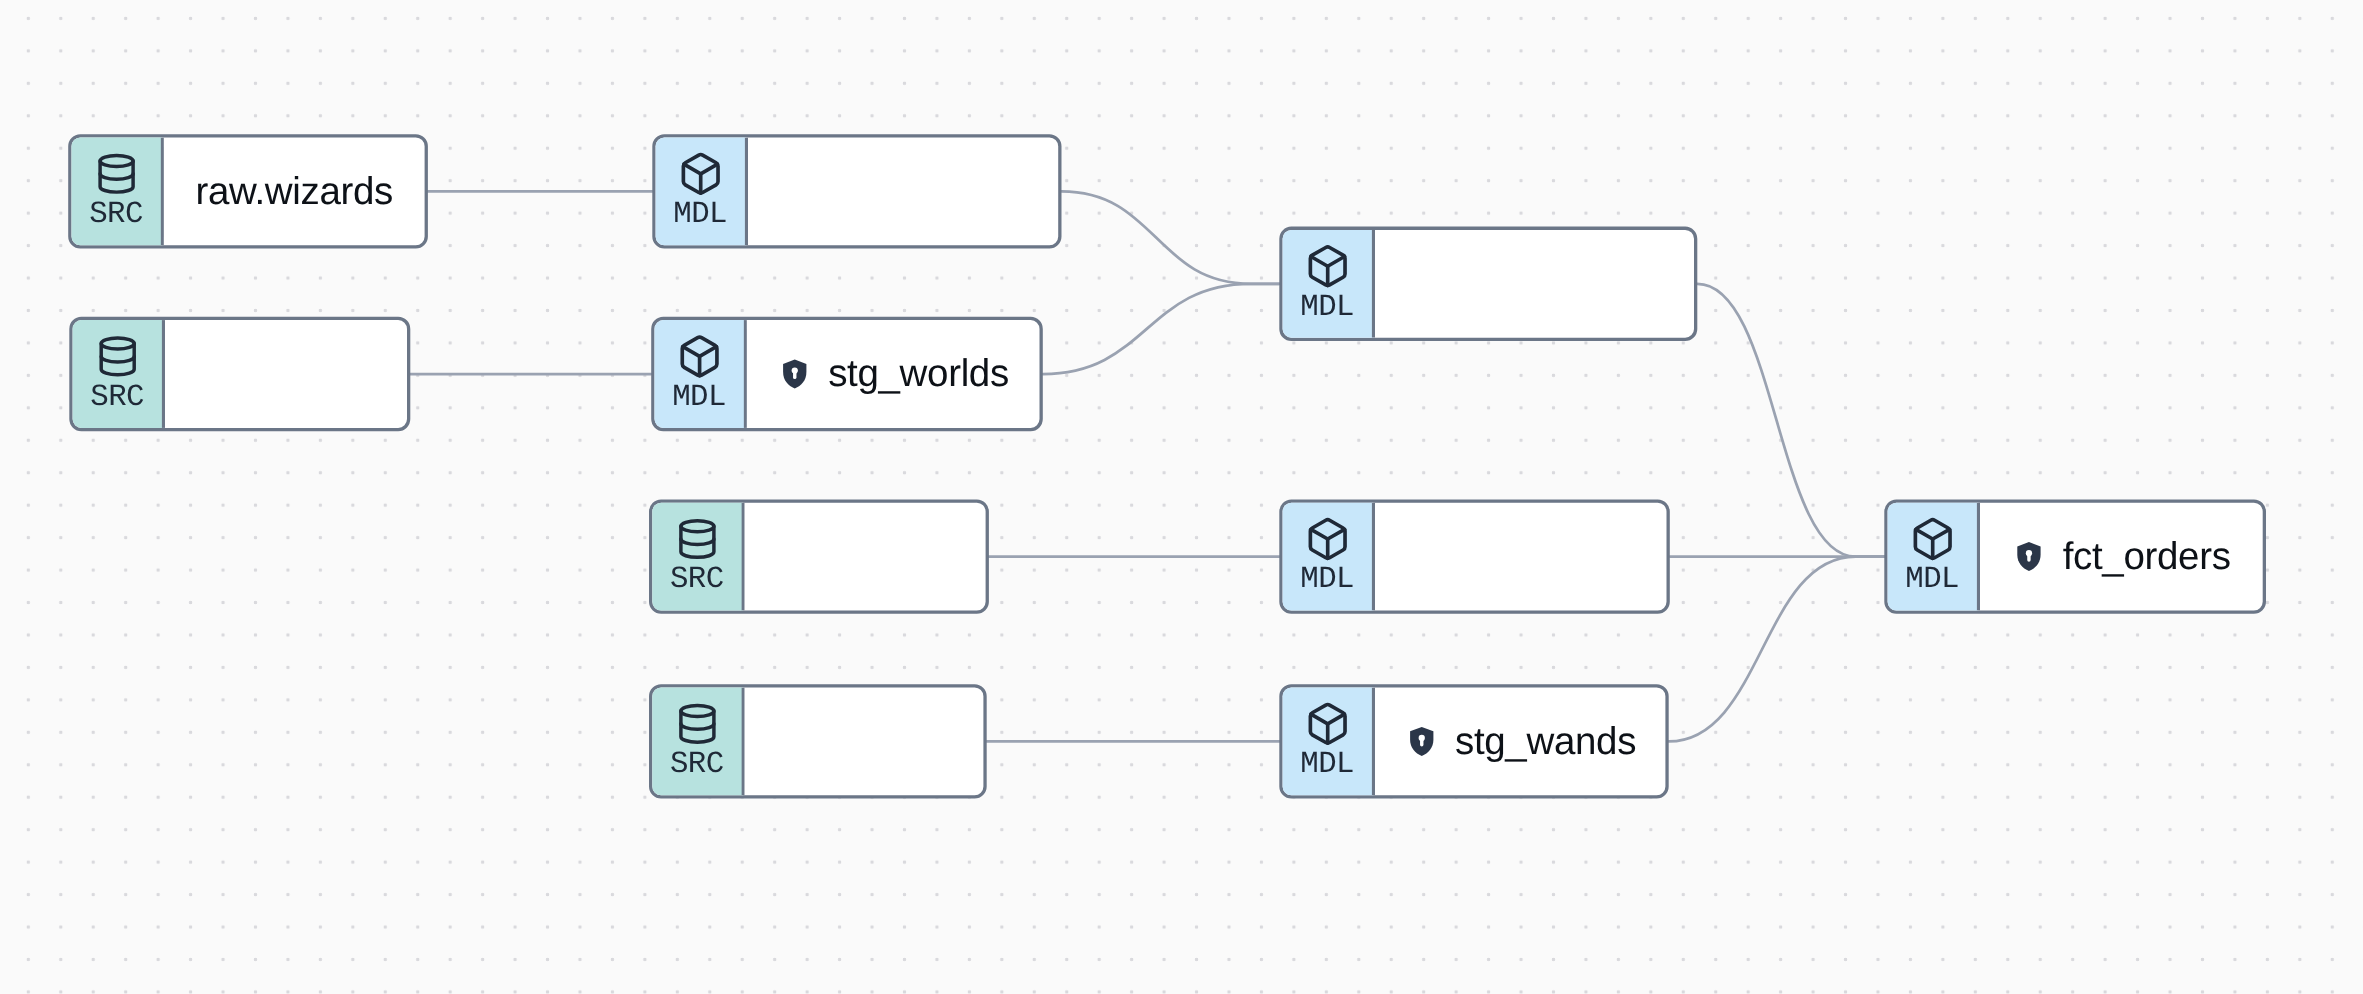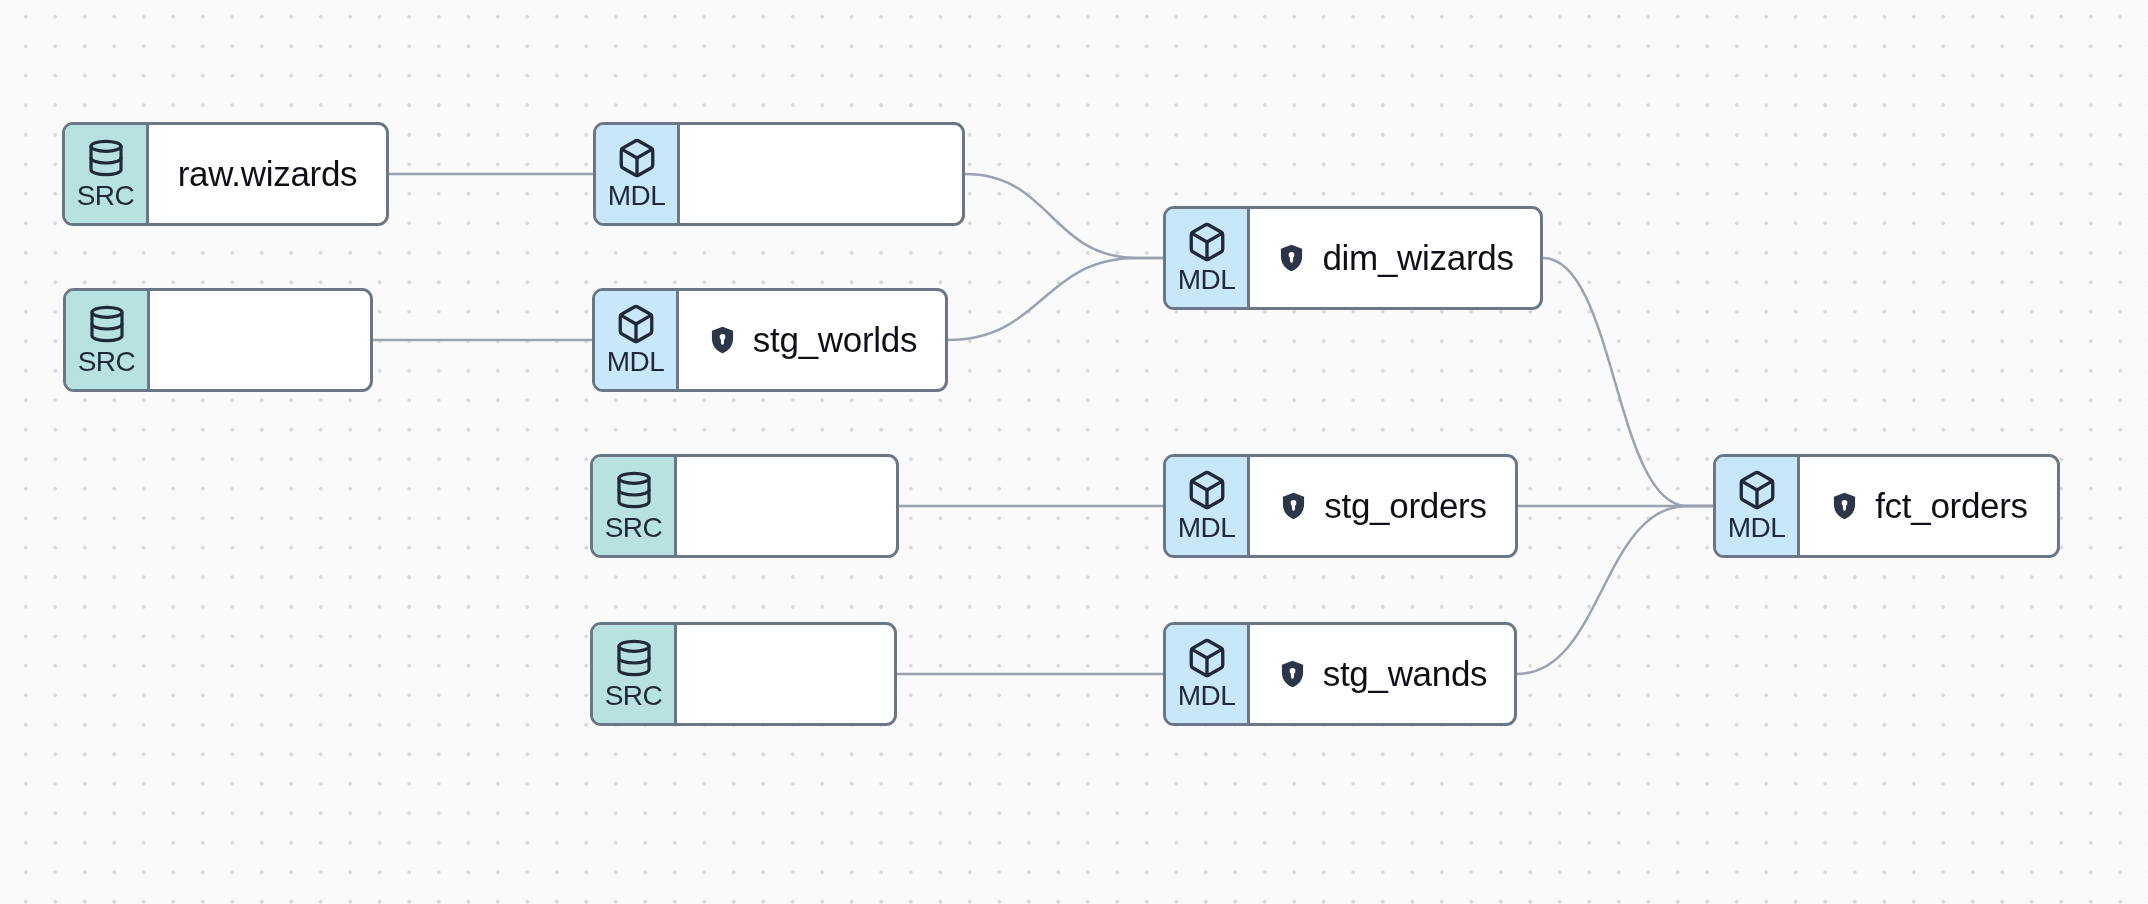--- a/index.html
+++ b/index.html
@@ -17,21 +17,21 @@
   }
   svg.edge-layer{position:absolute;left:0;top:0;pointer-events:none;}
   .edge{fill:none;stroke:var(--edge);stroke-width:2.5px;stroke-linecap:round;}
   .node{
     position:absolute;display:flex;box-sizing:border-box;cursor:pointer;
     background:var(--node-bg);border:3px solid var(--border);border-radius:11px;
   }
   .badge{
     flex:0 0 81px;width:81px;display:flex;flex-direction:column;align-items:center;
     justify-content:center;gap:2px;border-right:3px solid var(--border);
-    border-radius:8px 0 0 8px;color:var(--badge-text);
+    border-radius:8px 0 0 8px;color:var(--badge-text);font-family:Liberation Mono, monospace;
   }
   .node.source .badge{background:var(--src);}
   .node.model .badge{background:var(--mdl);}
   .badge-label{font-size:28px;font-weight:500;letter-spacing:-0.5px;line-height:1.05;}
   .node-body{
     flex:1;display:flex;align-items:center;justify-content:center;gap:15px;
     padding:0 28px;min-width:0;
   }
   .node-label{font-size:35px;color:var(--label);letter-spacing:-0.3px;white-space:nowrap;}
   .icon{display:inline-flex;}
@@ -119,115 +119,95 @@
         <div class="badge">
           <span class="icon">
             <svg width="42" height="42" viewBox="0 0 24 24" fill="none" stroke="currentColor" stroke-width="1.9" stroke-linecap="round" stroke-linejoin="round">
               <path d="M21 16V8a2 2 0 0 0-1-1.73l-7-4a2 2 0 0 0-2 0l-7 4A2 2 0 0 0 3 8v8a2 2 0 0 0 1 1.73l7 4a2 2 0 0 0 2 0l7-4A2 2 0 0 0 21 16z"></path>
               <polyline points="3.27 6.96 12 12.01 20.73 6.96"></polyline>
               <line x1="12" y1="22.08" x2="12" y2="12"></line>
             </svg>
           </span>
           <span class="badge-label">MDL</span>
         </div>
+      </div>
+      <div class="node source" style="left: 590px; top: 454px; width: 309px; height: 104px;">
+        <div class="badge">
+          <span class="icon">
+            <svg width="40" height="42" viewBox="0 0 24 24" fill="none" stroke="currentColor" stroke-width="1.9" stroke-linecap="round" stroke-linejoin="round">
+              <ellipse cx="12" cy="5" rx="9" ry="3"></ellipse>
+              <path d="M21 12c0 1.66-4 3-9 3s-9-1.34-9-3"></path>
+              <path d="M3 5v14c0 1.66 4 3 9 3s9-1.34 9-3V5"></path>
+            </svg>
+          </span>
+          <span class="badge-label">SRC</span>
+        </div>
+      </div>
+      <div class="node model" style="left: 1163px; top: 454px; width: 355px; height: 104px;">
+        <div class="badge">
+          <span class="icon">
+            <svg width="42" height="42" viewBox="0 0 24 24" fill="none" stroke="currentColor" stroke-width="1.9" stroke-linecap="round" stroke-linejoin="round">
+              <path d="M21 16V8a2 2 0 0 0-1-1.73l-7-4a2 2 0 0 0-2 0l-7 4A2 2 0 0 0 3 8v8a2 2 0 0 0 1 1.73l7 4a2 2 0 0 0 2 0l7-4A2 2 0 0 0 21 16z"></path>
+              <polyline points="3.27 6.96 12 12.01 20.73 6.96"></polyline>
+              <line x1="12" y1="22.08" x2="12" y2="12"></line>
+            </svg>
+          </span>
+          <span class="badge-label">MDL</span>
+        </div>
+      </div>
+      <div class="node source" style="left: 590px; top: 622px; width: 307px; height: 104px;">
+        <div class="badge">
+          <span class="icon">
+            <svg width="40" height="42" viewBox="0 0 24 24" fill="none" stroke="currentColor" stroke-width="1.9" stroke-linecap="round" stroke-linejoin="round">
+              <ellipse cx="12" cy="5" rx="9" ry="3"></ellipse>
+              <path d="M21 12c0 1.66-4 3-9 3s-9-1.34-9-3"></path>
+              <path d="M3 5v14c0 1.66 4 3 9 3s9-1.34 9-3V5"></path>
+            </svg>
+          </span>
+          <span class="badge-label">SRC</span>
+        </div>
+      </div>
+      <div class="node model" style="left: 1163px; top: 622px; width: 354px; height: 104px;">
+        <div class="badge">
+          <span class="icon">
+            <svg width="42" height="42" viewBox="0 0 24 24" fill="none" stroke="currentColor" stroke-width="1.9" stroke-linecap="round" stroke-linejoin="round">
+              <path d="M21 16V8a2 2 0 0 0-1-1.73l-7-4a2 2 0 0 0-2 0l-7 4A2 2 0 0 0 3 8v8a2 2 0 0 0 1 1.73l7 4a2 2 0 0 0 2 0l7-4A2 2 0 0 0 21 16z"></path>
+              <polyline points="3.27 6.96 12 12.01 20.73 6.96"></polyline>
+              <line x1="12" y1="22.08" x2="12" y2="12"></line>
+            </svg>
+          </span>
+          <span class="badge-label">MDL</span>
+        </div>
         <div class="node-body">
           <span class="icon shield">
             <svg width="31" height="34" viewBox="0 0 24 24">
               <path fill="currentColor" d="M12 1.8 L20.2 4.9 V10.6 C20.2 16.4 16.7 20.3 12 22.2 C7.3 20.3 3.8 16.4 3.8 10.6 V4.9 Z"></path>
               <circle cx="12" cy="9.6" r="2.2" fill="#ffffff"></circle>
               <path d="M12 10.6 L12 14.4" stroke="#ffffff" stroke-width="2.4" stroke-linecap="round"></path>
             </svg>
           </span>
-          <span class="node-label">dim_wizards</span>
-        </div>
-      </div>
-      <div class="node source" style="left: 590px; top: 454px; width: 309px; height: 104px;">
-        <div class="badge">
-          <span class="icon">
-            <svg width="40" height="42" viewBox="0 0 24 24" fill="none" stroke="currentColor" stroke-width="1.9" stroke-linecap="round" stroke-linejoin="round">
-              <ellipse cx="12" cy="5" rx="9" ry="3"></ellipse>
-              <path d="M21 12c0 1.66-4 3-9 3s-9-1.34-9-3"></path>
-              <path d="M3 5v14c0 1.66 4 3 9 3s9-1.34 9-3V5"></path>
-            </svg>
-          </span>
-          <span class="badge-label">SRC</span>
-        </div>
-      </div>
-      <div class="node model" style="left: 1163px; top: 454px; width: 355px; height: 104px;">
+          <span class="node-label">stg_wands</span>
+        </div>
+      </div>
+      <div class="node model" style="left: 1713px; top: 454px; width: 347px; height: 104px;">
         <div class="badge">
           <span class="icon">
             <svg width="42" height="42" viewBox="0 0 24 24" fill="none" stroke="currentColor" stroke-width="1.9" stroke-linecap="round" stroke-linejoin="round">
               <path d="M21 16V8a2 2 0 0 0-1-1.73l-7-4a2 2 0 0 0-2 0l-7 4A2 2 0 0 0 3 8v8a2 2 0 0 0 1 1.73l7 4a2 2 0 0 0 2 0l7-4A2 2 0 0 0 21 16z"></path>
               <polyline points="3.27 6.96 12 12.01 20.73 6.96"></polyline>
               <line x1="12" y1="22.08" x2="12" y2="12"></line>
             </svg>
           </span>
           <span class="badge-label">MDL</span>
         </div>
         <div class="node-body">
           <span class="icon shield">
             <svg width="31" height="34" viewBox="0 0 24 24">
               <path fill="currentColor" d="M12 1.8 L20.2 4.9 V10.6 C20.2 16.4 16.7 20.3 12 22.2 C7.3 20.3 3.8 16.4 3.8 10.6 V4.9 Z"></path>
               <circle cx="12" cy="9.6" r="2.2" fill="#ffffff"></circle>
               <path d="M12 10.6 L12 14.4" stroke="#ffffff" stroke-width="2.4" stroke-linecap="round"></path>
             </svg>
           </span>
-          <span class="node-label">stg_orders</span>
-        </div>
-      </div>
-      <div class="node source" style="left: 590px; top: 622px; width: 307px; height: 104px;">
-        <div class="badge">
-          <span class="icon">
-            <svg width="40" height="42" viewBox="0 0 24 24" fill="none" stroke="currentColor" stroke-width="1.9" stroke-linecap="round" stroke-linejoin="round">
-              <ellipse cx="12" cy="5" rx="9" ry="3"></ellipse>
-              <path d="M21 12c0 1.66-4 3-9 3s-9-1.34-9-3"></path>
-              <path d="M3 5v14c0 1.66 4 3 9 3s9-1.34 9-3V5"></path>
-            </svg>
-          </span>
-          <span class="badge-label">SRC</span>
-        </div>
-      </div>
-      <div class="node model" style="left: 1163px; top: 622px; width: 354px; height: 104px;">
-        <div class="badge">
-          <span class="icon">
-            <svg width="42" height="42" viewBox="0 0 24 24" fill="none" stroke="currentColor" stroke-width="1.9" stroke-linecap="round" stroke-linejoin="round">
-              <path d="M21 16V8a2 2 0 0 0-1-1.73l-7-4a2 2 0 0 0-2 0l-7 4A2 2 0 0 0 3 8v8a2 2 0 0 0 1 1.73l7 4a2 2 0 0 0 2 0l7-4A2 2 0 0 0 21 16z"></path>
-              <polyline points="3.27 6.96 12 12.01 20.73 6.96"></polyline>
-              <line x1="12" y1="22.08" x2="12" y2="12"></line>
-            </svg>
-          </span>
-          <span class="badge-label">MDL</span>
-        </div>
-        <div class="node-body">
-          <span class="icon shield">
-            <svg width="31" height="34" viewBox="0 0 24 24">
-              <path fill="currentColor" d="M12 1.8 L20.2 4.9 V10.6 C20.2 16.4 16.7 20.3 12 22.2 C7.3 20.3 3.8 16.4 3.8 10.6 V4.9 Z"></path>
-              <circle cx="12" cy="9.6" r="2.2" fill="#ffffff"></circle>
-              <path d="M12 10.6 L12 14.4" stroke="#ffffff" stroke-width="2.4" stroke-linecap="round"></path>
-            </svg>
-          </span>
-          <span class="node-label">stg_wands</span>
-        </div>
-      </div>
-      <div class="node model" style="left: 1713px; top: 454px; width: 347px; height: 104px;">
-        <div class="badge">
-          <span class="icon">
-            <svg width="42" height="42" viewBox="0 0 24 24" fill="none" stroke="currentColor" stroke-width="1.9" stroke-linecap="round" stroke-linejoin="round">
-              <path d="M21 16V8a2 2 0 0 0-1-1.73l-7-4a2 2 0 0 0-2 0l-7 4A2 2 0 0 0 3 8v8a2 2 0 0 0 1 1.73l7 4a2 2 0 0 0 2 0l7-4A2 2 0 0 0 21 16z"></path>
-              <polyline points="3.27 6.96 12 12.01 20.73 6.96"></polyline>
-              <line x1="12" y1="22.08" x2="12" y2="12"></line>
-            </svg>
-          </span>
-          <span class="badge-label">MDL</span>
-        </div>
-        <div class="node-body">
-          <span class="icon shield">
-            <svg width="31" height="34" viewBox="0 0 24 24">
-              <path fill="currentColor" d="M12 1.8 L20.2 4.9 V10.6 C20.2 16.4 16.7 20.3 12 22.2 C7.3 20.3 3.8 16.4 3.8 10.6 V4.9 Z"></path>
-              <circle cx="12" cy="9.6" r="2.2" fill="#ffffff"></circle>
-              <path d="M12 10.6 L12 14.4" stroke="#ffffff" stroke-width="2.4" stroke-linecap="round"></path>
-            </svg>
-          </span>
           <span class="node-label">fct_orders</span>
         </div>
       </div>
     </div>
 </div>
 
 </body></html>

